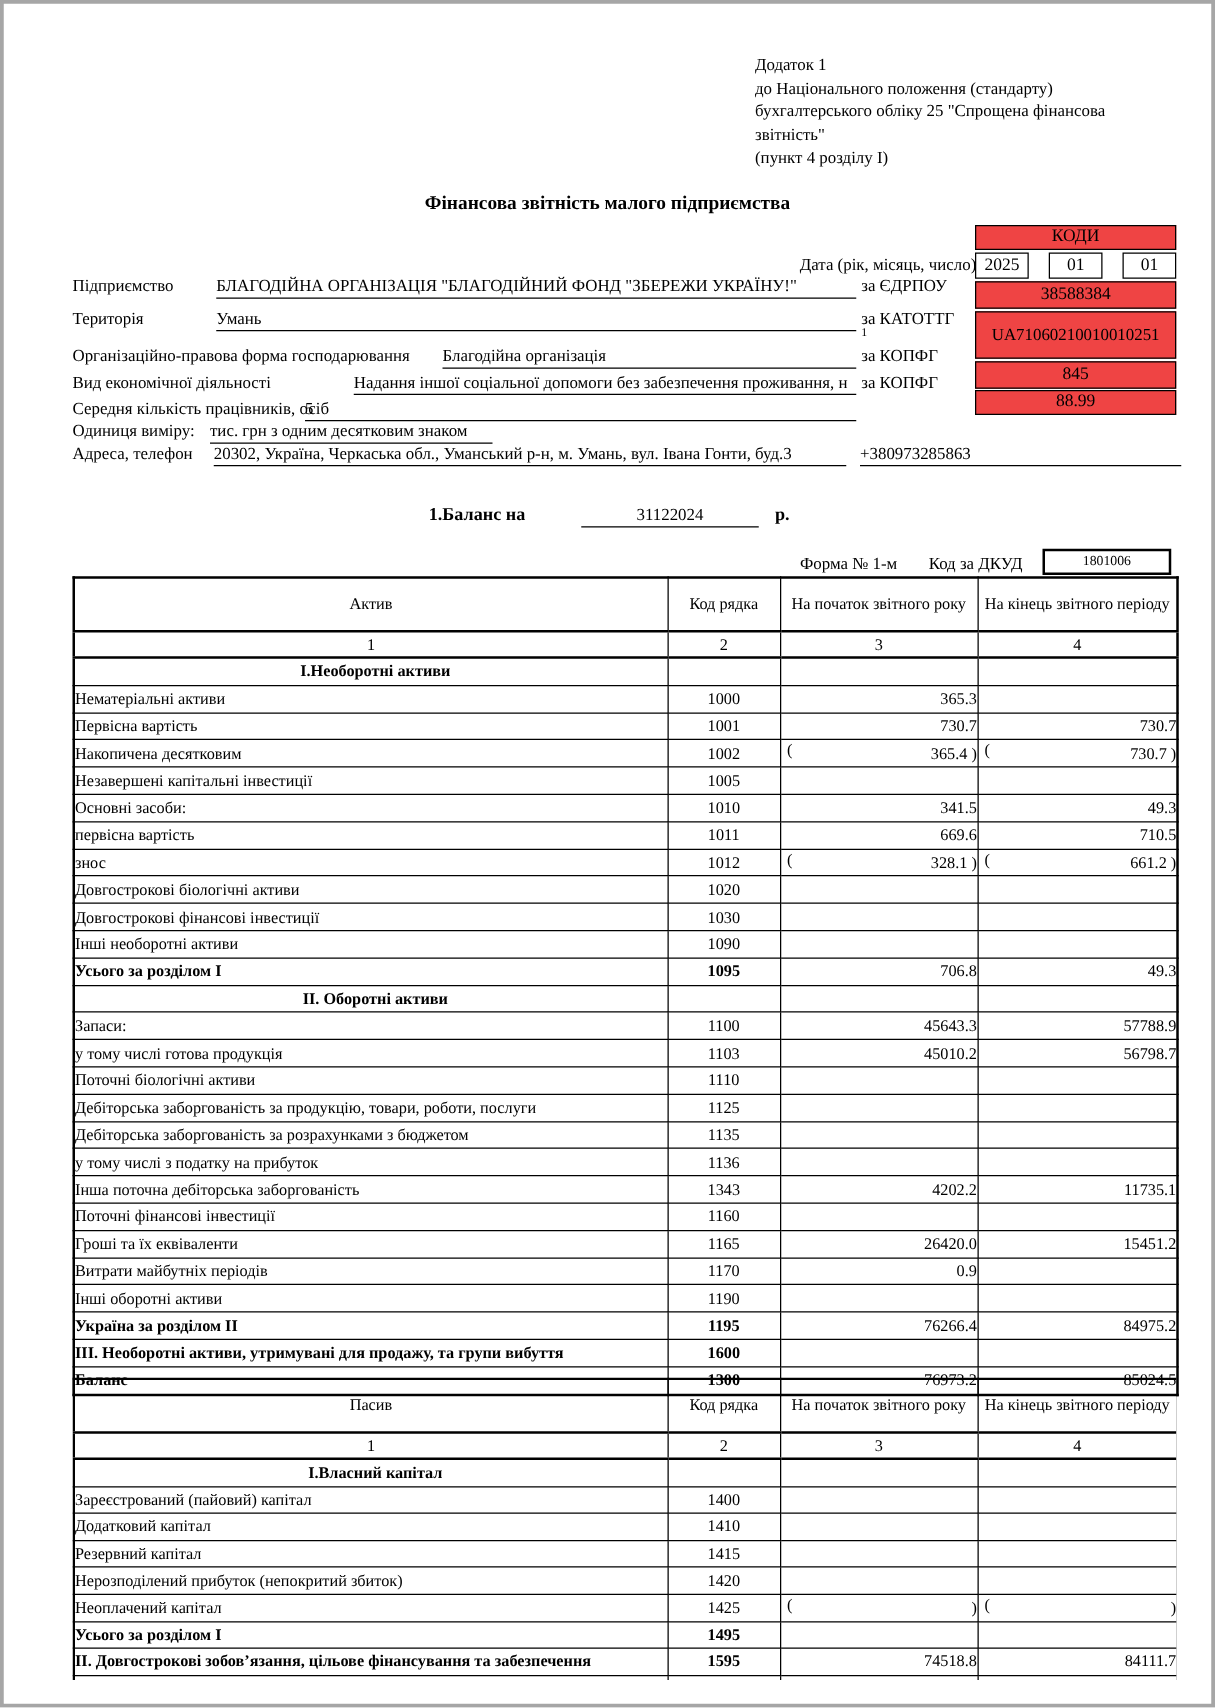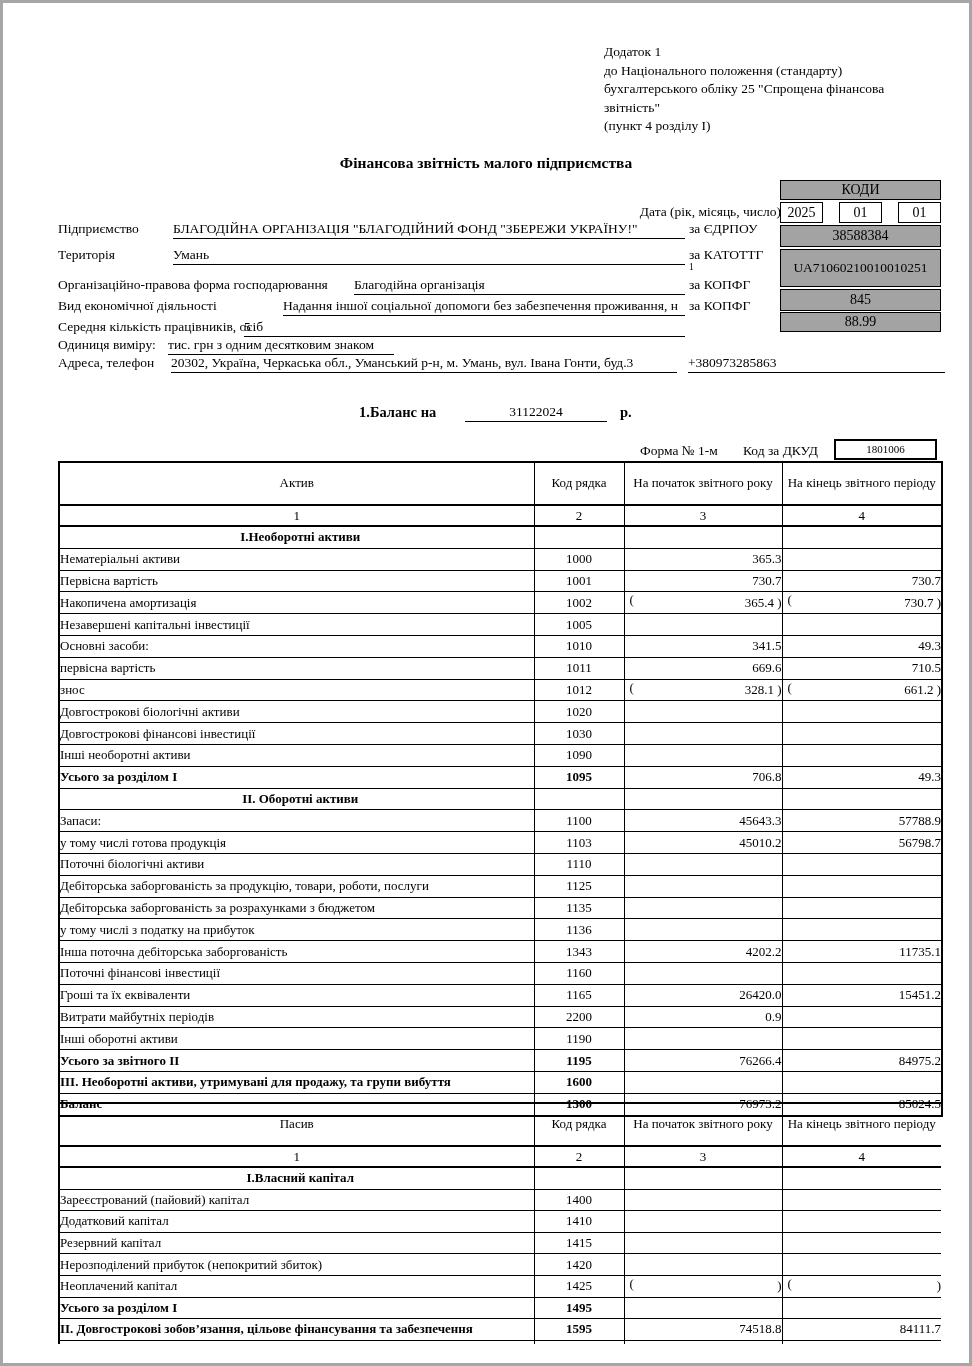--- a/index.html
+++ b/index.html
@@ -7,21 +7,21 @@
     position:relative;width:972px;height:1366px;background:#fff;
     border:3px solid #a6a6a6;box-sizing:border-box;overflow:hidden;
     font-family:"Liberation Serif","DejaVu Serif",serif;color:#000;
   }
   
   .annex{position:absolute;left:601px;top:40px;width:345px;font-size:13.5px;line-height:18.6px;}
   
   .title{position:absolute;top:151px;left:0;width:100%;text-align:center;font-weight:bold;font-size:15.5px;}
   
   .codes-box{position:absolute;left:777px;top:177px;width:161px;font-size:14px;}
-  .cb-row{border:1px solid #000;box-sizing:border-box;text-align:center;margin-bottom:2px;background:#a3a3a3;}
+  .cb-row{border:1px solid #000;box-sizing:border-box;text-align:center;margin-bottom:2px;background:#ef4444;}
   .cb-title{height:20px;line-height:18px;}
   .cb-date{display:flex;gap:16px;border:none;margin-bottom:2px;}
   .cb-date .cb-cell{flex:1 1 0;border:1px solid #000;box-sizing:border-box;height:21px;line-height:19px;text-align:center;}
   .cb-edrpou{height:22px;line-height:20px;}
   .cb-katottg{height:38px;line-height:36px;font-size:13.5px;}
   .cb-kopfg{height:22px;line-height:20px;margin-bottom:1px;}
   .cb-kved{height:20px;line-height:18px;margin-bottom:0;}
   .date-label{position:absolute;right:188px;top:201px;font-size:13.5px;}
   
   .hf{position:absolute;left:55px;height:18px;font-size:13.5px;white-space:nowrap;}
@@ -31,21 +31,21 @@
   .hf1{top:218px;}  .hf1 .hf-label{font-weight:normal;} .hf1 .hf-value{left:115px;width:512px;}
   .hf2{top:244px;}  .hf2 .hf-value{left:115px;width:512px;}
   .hf2-sup{position:absolute;left:631px;top:15px;font-size:9.5px;}
   .hf3{top:274px;}  .hf3 .hf-value{left:296px;width:331px;}
   .hf4{top:295px;}  .hf4 .hf-value{left:225px;width:402px;}
   .hf5{top:316px;}  .hf5 .hf-value{left:186px;width:441px;}
   .hf6{top:334px;}  .hf6 .hf-value{left:110px;width:226px;}
   .hf7{top:352px;}  .hf7 .hf-value{left:113px;width:506px;}
   .hf-phone{position:absolute;left:630px;top:0;width:257px;border-bottom:1px solid #000;height:17px;}
   
-  .bal-prefix{position:absolute;left:340px;top:401px;font-weight:bold;font-size:14.5px;margin-left:16px;}
+  .bal-prefix{position:absolute;left:340px;top:401px;font-weight:bold;font-size:14.5px;}
   .bal-date{position:absolute;left:462px;top:401px;width:142px;border-bottom:1px solid #000;text-align:center;font-size:13.5px;height:17px;}
   .bal-suffix{position:absolute;left:617px;top:401px;font-weight:bold;font-size:14.5px;}
   .form-label{position:absolute;left:637px;top:440px;font-size:13.5px;}
   .dkud-label{position:absolute;left:740px;top:440px;font-size:13.5px;}
   .dkud-box{position:absolute;left:831px;top:436px;width:103px;height:21px;border:2px solid #000;box-sizing:border-box;text-align:center;font-size:11px;line-height:17px;}
   
   .tbl-wrap{position:absolute;left:55px;width:883px;}
   .tw-activ{top:458px;}
   .tw-pasiv{top:1099px;height:242px;overflow:hidden;}
   table.fintable{border-collapse:collapse;table-layout:fixed;width:883px;font-size:13px;border:2px solid #000;font-family:inherit;}
@@ -167,21 +167,21 @@
             <td class="c-val">365.3</td>
             <td class="c-val"></td>
           </tr>
           <tr class="">
             <td class="c-name">Первісна вартість</td>
             <td class="c-code">1001</td>
             <td class="c-val">730.7</td>
             <td class="c-val">730.7</td>
           </tr>
           <tr class="">
-            <td class="c-name">Накопичена амортизація</td>
+            <td class="c-name">Накопичена десятковим</td>
             <td class="c-code">1002</td>
             <td class="c-val"><span class="po">(</span>365.4 )</td>
             <td class="c-val"><span class="po">(</span>730.7 )</td>
           </tr>
           <tr class="">
             <td class="c-name">Незавершені капітальні інвестиції</td>
             <td class="c-code">1005</td>
             <td class="c-val"></td>
             <td class="c-val"></td>
           </tr>
@@ -282,32 +282,32 @@
             <td class="c-val"></td>
           </tr>
           <tr class="">
             <td class="c-name">Гроші та їх еквіваленти</td>
             <td class="c-code">1165</td>
             <td class="c-val">26420.0</td>
             <td class="c-val">15451.2</td>
           </tr>
           <tr class="">
             <td class="c-name">Витрати майбутніх періодів</td>
-            <td class="c-code">2200</td>
+            <td class="c-code">1170</td>
             <td class="c-val">0.9</td>
             <td class="c-val"></td>
           </tr>
           <tr class="">
             <td class="c-name">Інші оборотні активи</td>
             <td class="c-code">1190</td>
             <td class="c-val"></td>
             <td class="c-val"></td>
           </tr>
           <tr class=" bold">
-            <td class="c-name">Усього за звітного II</td>
+            <td class="c-name">Україна за розділом II</td>
             <td class="c-code">1195</td>
             <td class="c-val">76266.4</td>
             <td class="c-val">84975.2</td>
           </tr>
           <tr class=" bold">
             <td class="c-name">III. Необоротні активи, утримувані для продажу, та групи вибуття</td>
             <td class="c-code">1600</td>
             <td class="c-val"></td>
             <td class="c-val"></td>
           </tr>

